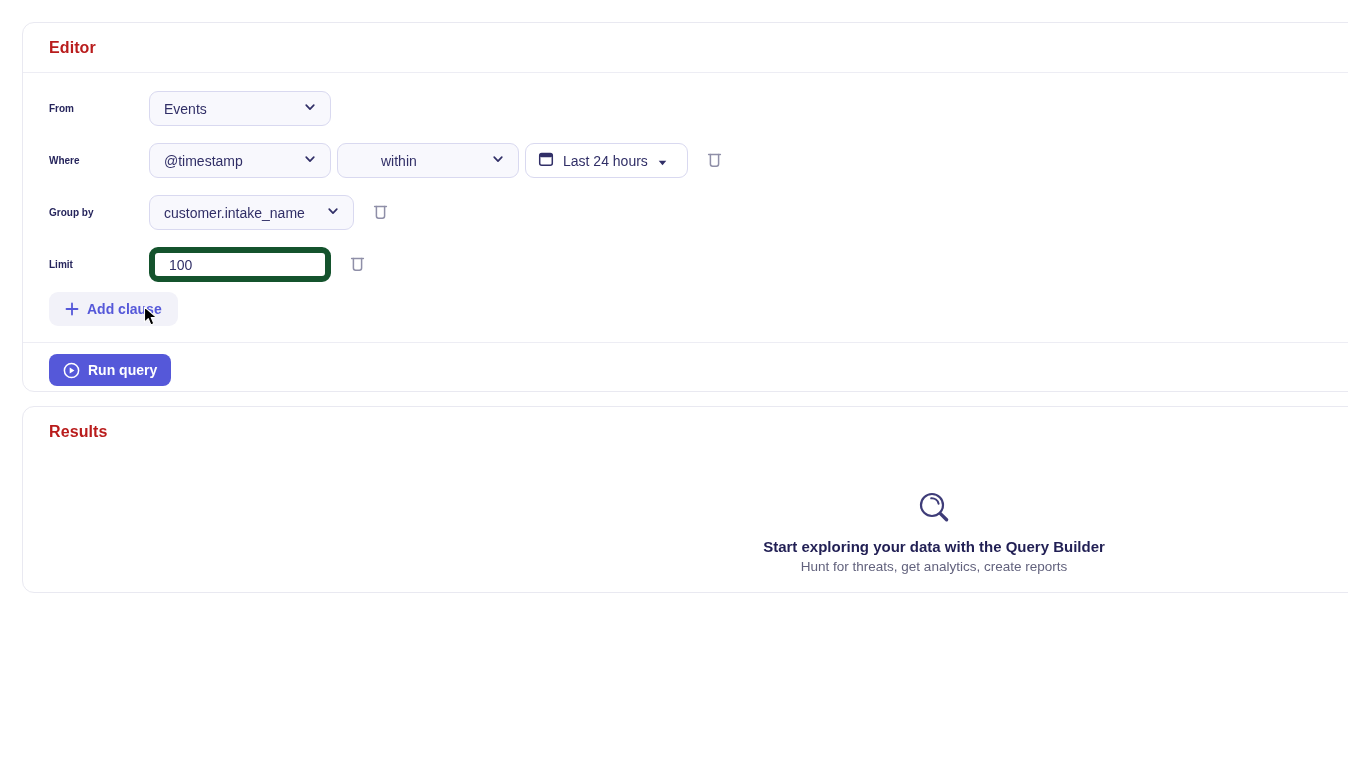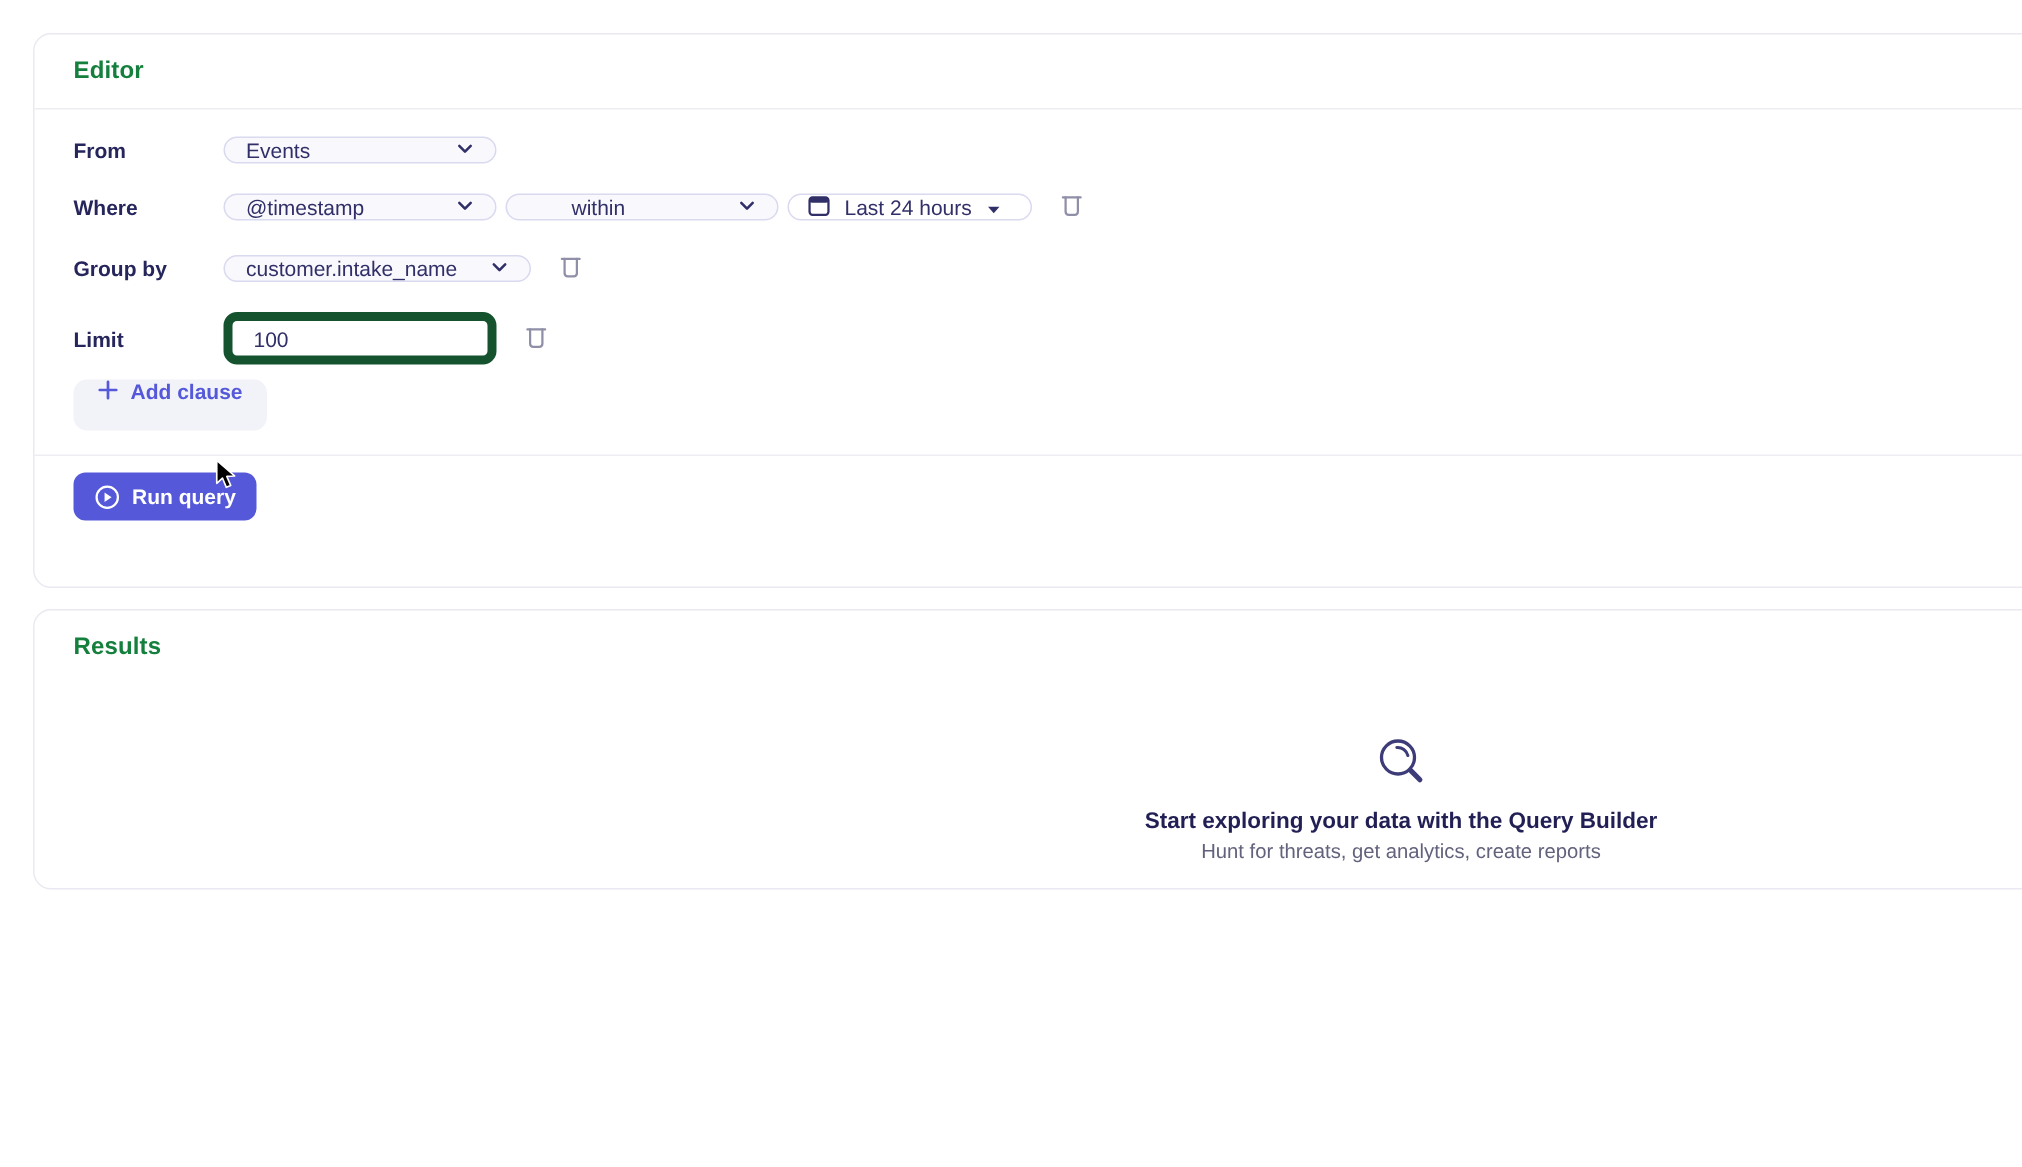--- a/index.html
+++ b/index.html
@@ -24,41 +24,41 @@
   .card-header {
     height: 50px;
     display: flex;
     align-items: center;
     padding: 0 26px;
   }
   .card-header.bordered { border-bottom: 1px solid #ededf4; }
   .card-title {
     font-size: 16px;
     font-weight: 700;
-    color: #15803d;
+    color: #b91c1c;
     letter-spacing: .1px;
   }
 
   .editor-body { padding: 18px 26px 0 26px; }
   .clause-row {
     display: flex;
     align-items: center;
     margin-bottom: 17px;
   }
   .clause-label {
     width: 100px;
     flex: 0 0 100px;
-    font-size: 14px;
+    font-size: 10px;
     font-weight: 700;
     color: #26255c;
   }
   .control {
     display: inline-flex;
     align-items: center;
-    height: 18px;
+    height: 35px;
     border: 1px solid #d9d9f0;
     border-radius: 9px;
     font-size: 14px;
     color: #312f67;
     background: #f8f8fd;
     cursor: pointer;
   }
   .select {
     justify-content: space-between;
     padding: 0 12px 0 14px;
@@ -95,21 +95,21 @@
     border: none;
     margin-left: 17px;
     padding: 2px;
     cursor: pointer;
     display: inline-flex;
     align-items: center;
   }
 
   .add-clause-btn {
     display: inline-flex;
-    align-items: flex-start;
+    align-items: center;
     height: 34px;
     padding: 0 16px;
     background: #f2f2f9;
     border: none;
     border-radius: 9px;
     color: #5558d9;
     font-size: 14px;
     font-weight: 600;
     font-family: "Liberation Sans", sans-serif;
     cursor: pointer;

